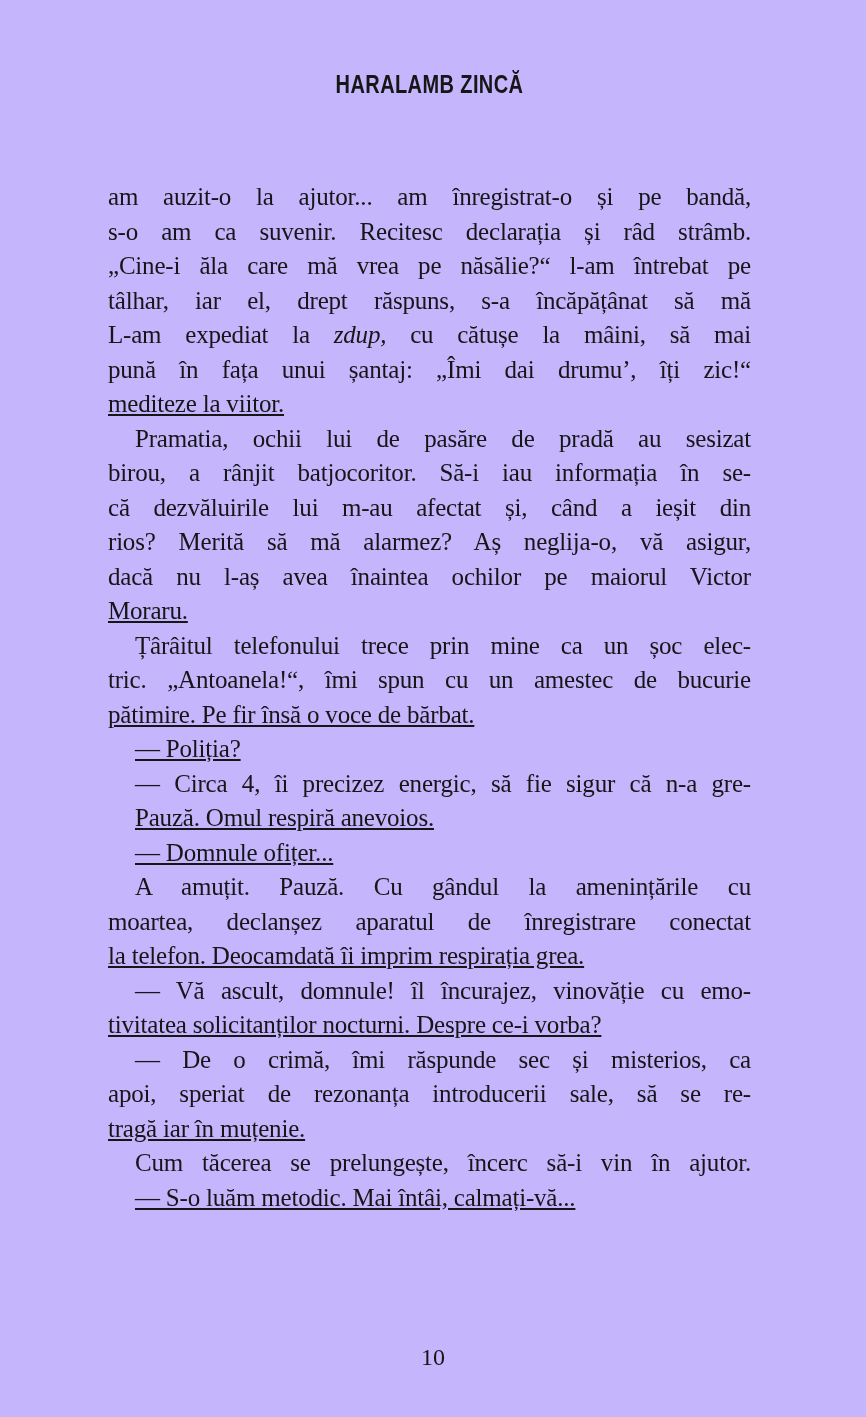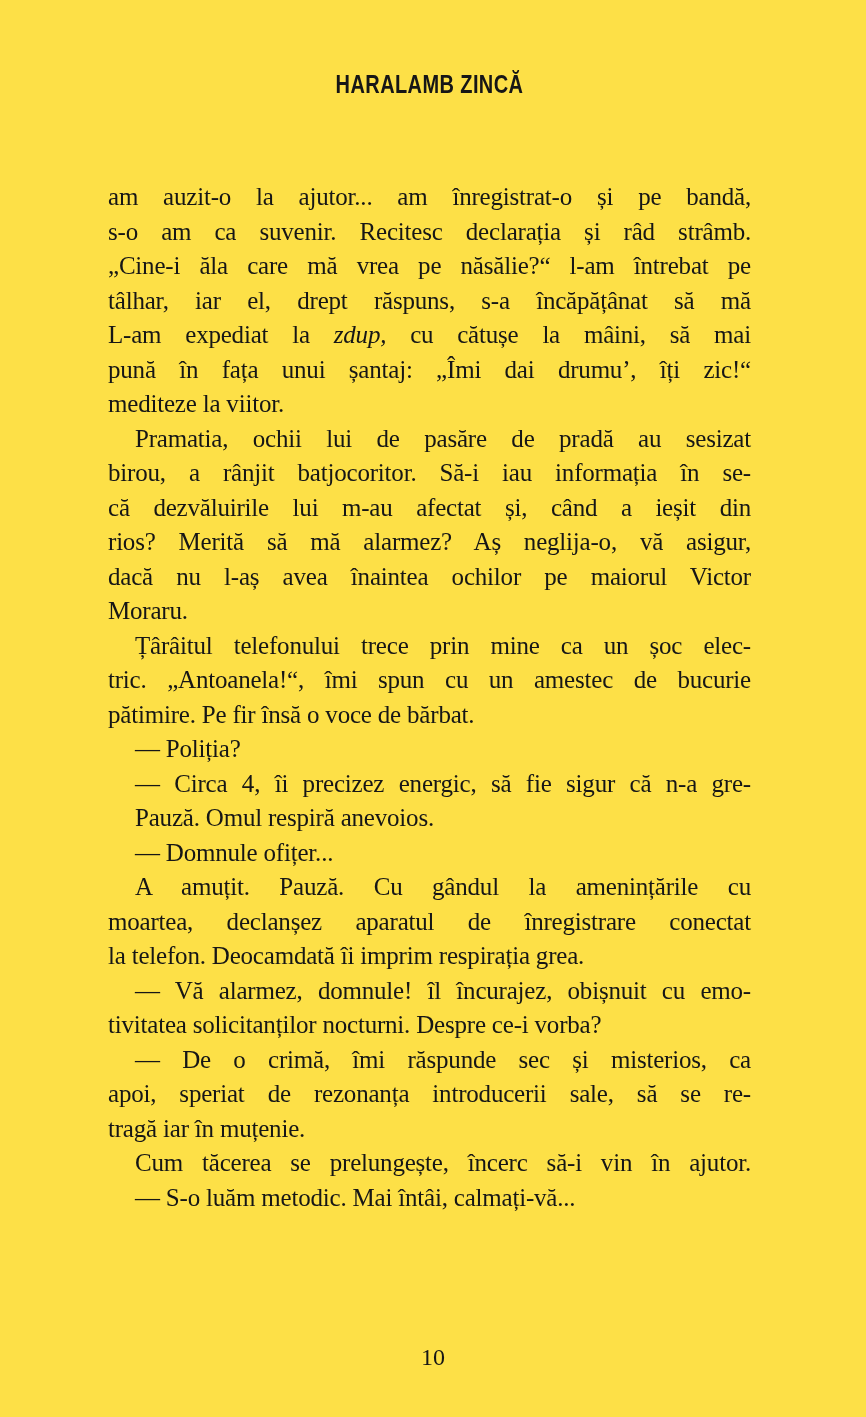--- a/index.html
+++ b/index.html
@@ -4,21 +4,21 @@
 <style>
   html, body {
     margin: 0;
     padding: 0;
     background: #ffffff;
   }
   .page {
     position: relative;
     width: 866px;
     height: 1417px;
-    background: #fde047;
+    background: #c4b5fd;
     color: #161616;
     overflow: hidden;
   }
   .running-header {
     position: absolute;
     top: 70px;
     left: 108px;
     width: 643px;
     text-align: center;
     font-family: "Liberation Sans", "DejaVu Sans", sans-serif;
@@ -38,20 +38,21 @@
     font-size: 25px;
     line-height: 34.5px;
     letter-spacing: -0.2px;
   }
   .line {
     text-align: justify;
     text-align-last: justify;
   }
   .line.last {
     text-align-last: left;
+    text-decoration: underline;
   }
   .line.indent {
     text-indent: 27px;
   }
   .italic {
     font-style: italic;
   }
   .page-number {
     position: absolute;
     top: 1344px;
@@ -85,21 +86,21 @@
       <div class="line indent">Țârâitul telefonului trece prin mine ca un șoc elec-</div>
       <div class="line">tric. „Antoanela!“, îmi spun cu un amestec de bucurie</div>
       <div class="line last">pătimire. Pe fir însă o voce de bărbat.</div>
       <div class="line indent last">— Poliția?</div>
       <div class="line indent">— Circa 4, îi precizez energic, să fie sigur că n-a gre-</div>
       <div class="line indent last">Pauză. Omul respiră anevoios.</div>
       <div class="line indent last">— Domnule ofițer...</div>
       <div class="line indent">A amuțit. Pauză. Cu gândul la amenințările cu</div>
       <div class="line">moartea, declanșez aparatul de înregistrare conectat</div>
       <div class="line last">la telefon. Deocamdată îi imprim respirația grea.</div>
-      <div class="line indent">— Vă alarmez, domnule! îl încurajez, obișnuit cu emo-</div>
+      <div class="line indent">— Vă ascult, domnule! îl încurajez, vinovăție cu emo-</div>
       <div class="line last">tivitatea solicitanților nocturni. Despre ce-i vorba?</div>
       <div class="line indent">— De o crimă, îmi răspunde sec și misterios, ca</div>
       <div class="line">apoi, speriat de rezonanța introducerii sale, să se re-</div>
       <div class="line last">tragă iar în muțenie.</div>
       <div class="line indent">Cum tăcerea se prelungește, încerc să-i vin în ajutor.</div>
       <div class="line indent last">— S-o luăm metodic. Mai întâi, calmați-vă...</div>
     </div>
 
   <div class="page-number">10</div>
 </div>

